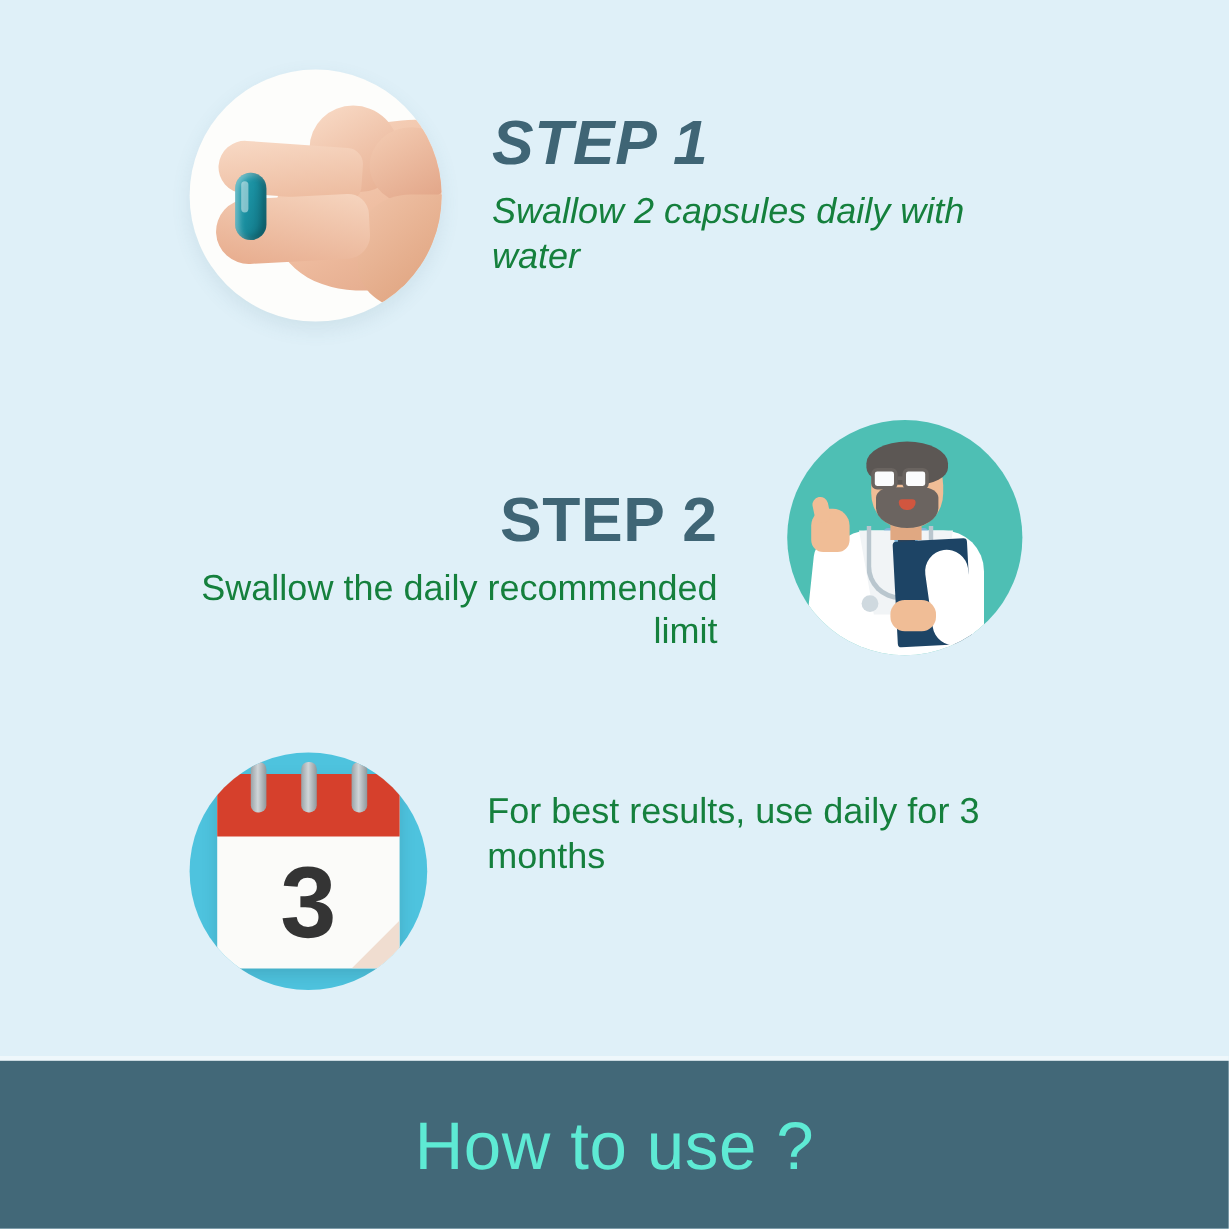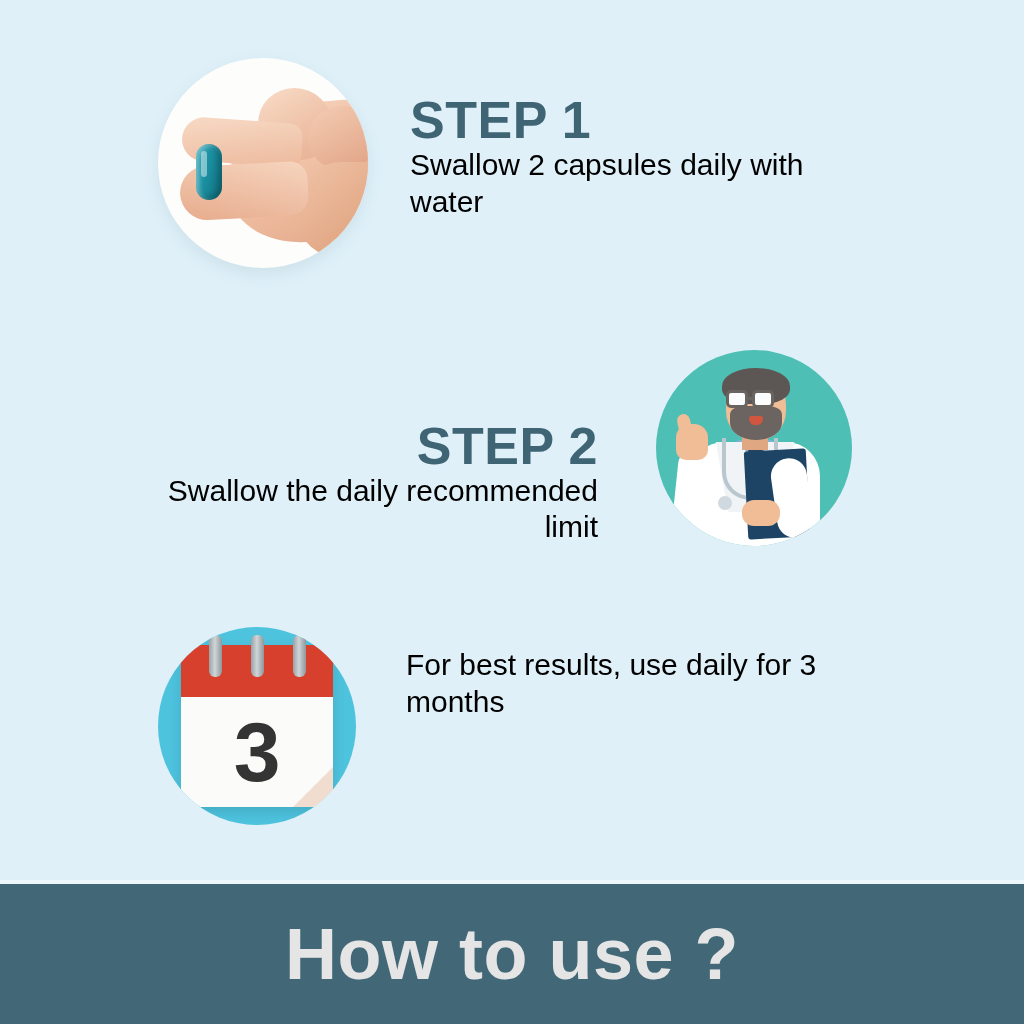--- a/index.html
+++ b/index.html
@@ -19,27 +19,27 @@
 
   
   .step { position:absolute; display:flex; align-items:flex-start; }
 
   .step-text { display:flex; flex-direction:column; }
   .step-title {
     font-size:52px; font-weight:bold; letter-spacing:0.5px;
     color:#3f6575; line-height:1.02;
   }
   .step-desc {
-    font-size:30px; font-weight:400; color:#000000;
-    line-height:1.22; margin-top:0;
+    font-size:30px; font-weight:400; color:#15803d;
+    line-height:1.22; margin-top:12px;
   }
 
   
   #step1 { left:158px; top:58px; }
-  #step1 .step-text { margin-left:42px; margin-top:36px; width:470px; }
+  #step1 .step-text { margin-left:42px; margin-top:36px; width:470px;font-style:italic; }
 
   
   #step2 { left:108px; top:350px;align-items:flex-end; }
   #step2 .step-text { width:490px; text-align:right; margin-top:24px; margin-right:58px; }
 
   
   #step3 { left:158px; top:627px; }
   #step3 .step-text { margin-left:50px; margin-top:20px; width:450px; }
 
   
@@ -222,21 +222,21 @@
   #footer-rule {
     position:absolute; left:0; top:880px; width:1024px; height:4px;
     background:#eef7fb;
   }
   #footer {
     position:absolute; left:0; top:884px; width:1024px; height:140px;
     background:#426878;
     display:flex; align-items:center; justify-content:center;
   }
   #footer-title {
-    color:#e5e5e5; font-size:72px; font-weight:bold; letter-spacing:0.5px;
+    color:#5eead4; font-size:56px; font-weight:normal; letter-spacing:0.5px;
   }
 </style>
 </head>
 <body>
 
 <div id="poster">
 
   <div class="step" id="step1">
 
     <div class="circle" id="hand-circle">

